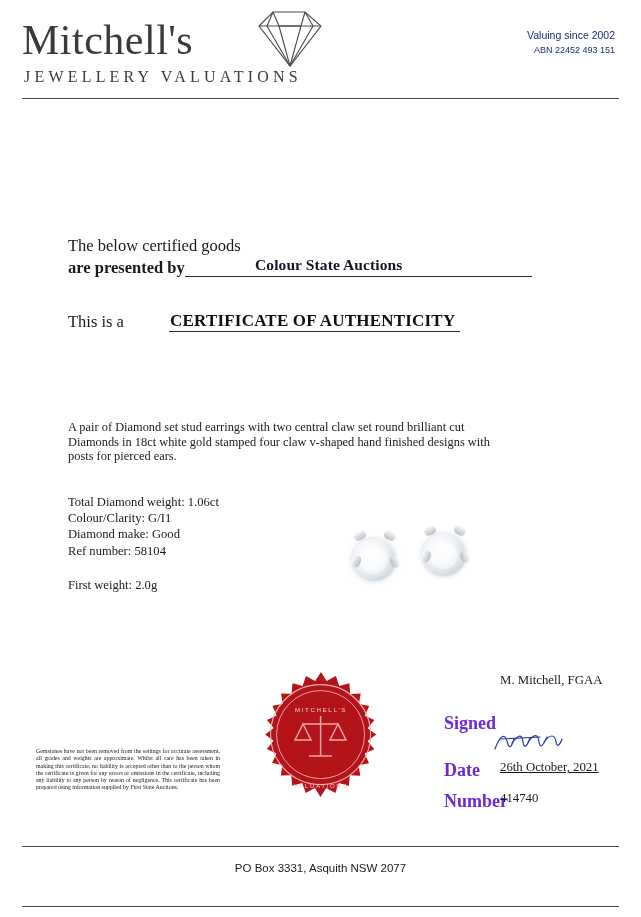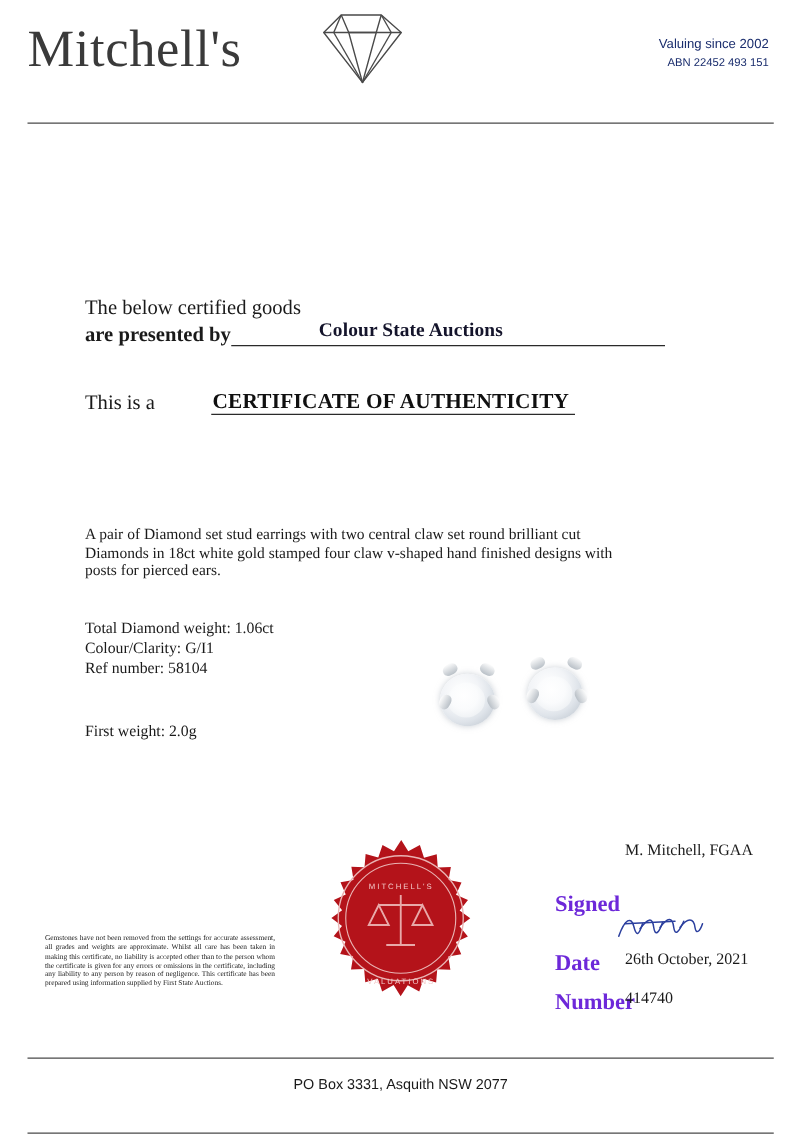--- a/index.html
+++ b/index.html
@@ -246,21 +246,21 @@
     font-weight: bold;
   }
   .sign-value {
     position: absolute;
     font-size: 12.8px;
     color: #1a1a1a;
   }
   .signed-label { left: 444px; top: 713px; }
   .signed-value { left: 500px; top: 673px; }
   .date-label   { left: 444px; top: 760px; }
-  .date-value   { left: 500px; top: 760px; }
+  .date-value   { left: 500px; top: 760px; text-decoration: underline; }
   .number-label { left: 444px; top: 791px; }
   .number-value { left: 500px; top: 791px; }
   .signature {
     position: absolute;
     left: 492px;
     top: 729px;
     width: 72px;
     height: 26px;
   }
 
@@ -321,20 +321,21 @@
     background: #4a4a4a;
   }
 </style>
 </head>
 <body>
 
 <div class="page">
 
   <div class="header">
     <div class="brand-name">Mitchell's</div>
+    <div class="brand-sub">JEWELLERY VALUATIONS</div>
 
     <div class="diamond-logo">
       <svg width="88" height="62" viewBox="0 0 88 62">
         <g fill="none" stroke="#4a4a4a" stroke-width="1.1">
           <path d="M16 18 L30 4 L62 4 L78 18 L47 58 Z"></path>
           <path d="M16 18 L78 18"></path>
           <path d="M30 4 L36 18 L47 58"></path>
           <path d="M62 4 L58 18 L47 58"></path>
           <path d="M36 18 L58 18"></path>
           <path d="M30 4 L24 18"></path>
@@ -357,20 +358,21 @@
 
   <div class="thisisa">This is a</div>
   <div class="coa">CERTIFICATE OF AUTHENTICITY</div>
   <div class="coa-rule"></div>
 
   <div class="desc">A pair of Diamond set stud earrings with two central claw set round brilliant cut Diamonds in 18ct white gold stamped four claw v-shaped hand finished designs with posts for pierced ears.</div>
 
   <div class="specs">
     <div>Total Diamond weight: 1.06ct</div>
     <div>Colour/Clarity: G/I1</div>
+    <div>Diamond make: Good</div>
     <div>Ref number: 58104</div>
   </div>
 
   <div class="itemweight">First weight: 2.0g</div>
 
   <div class="photo">
     <div class="stud left">
       <div class="stone"></div>
       <div class="facet"></div>
       <div class="claw c1"></div>

